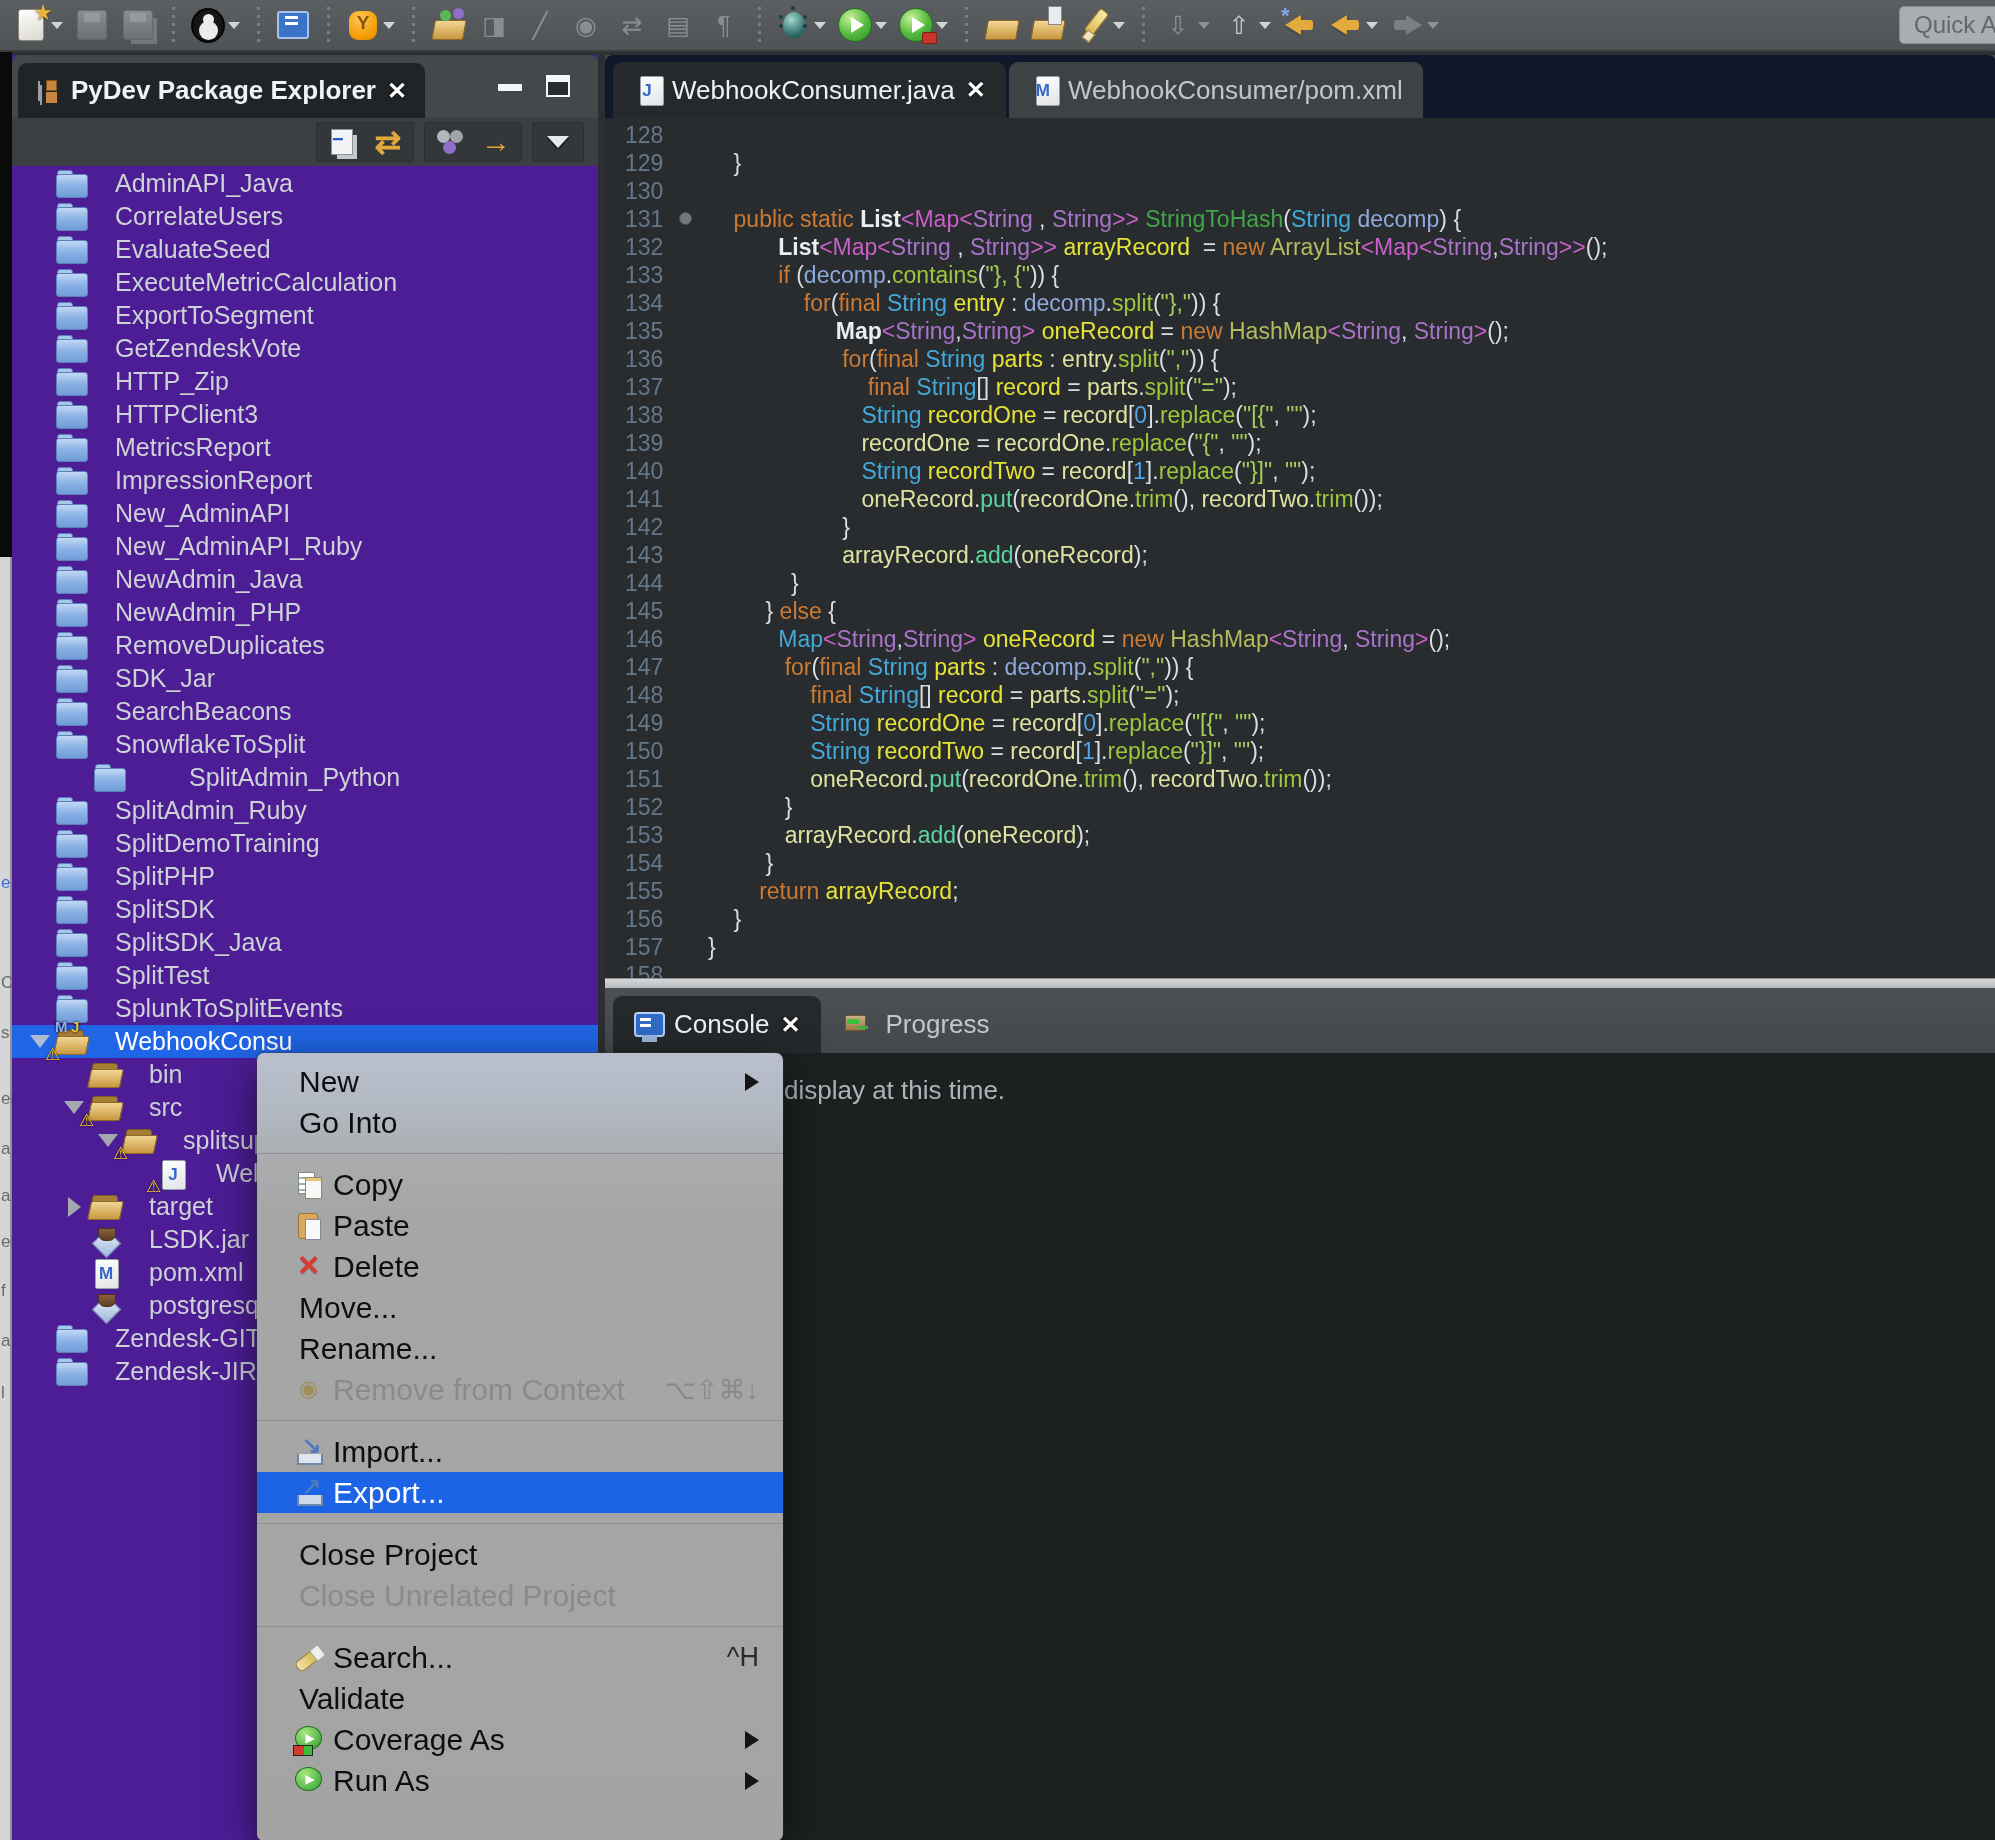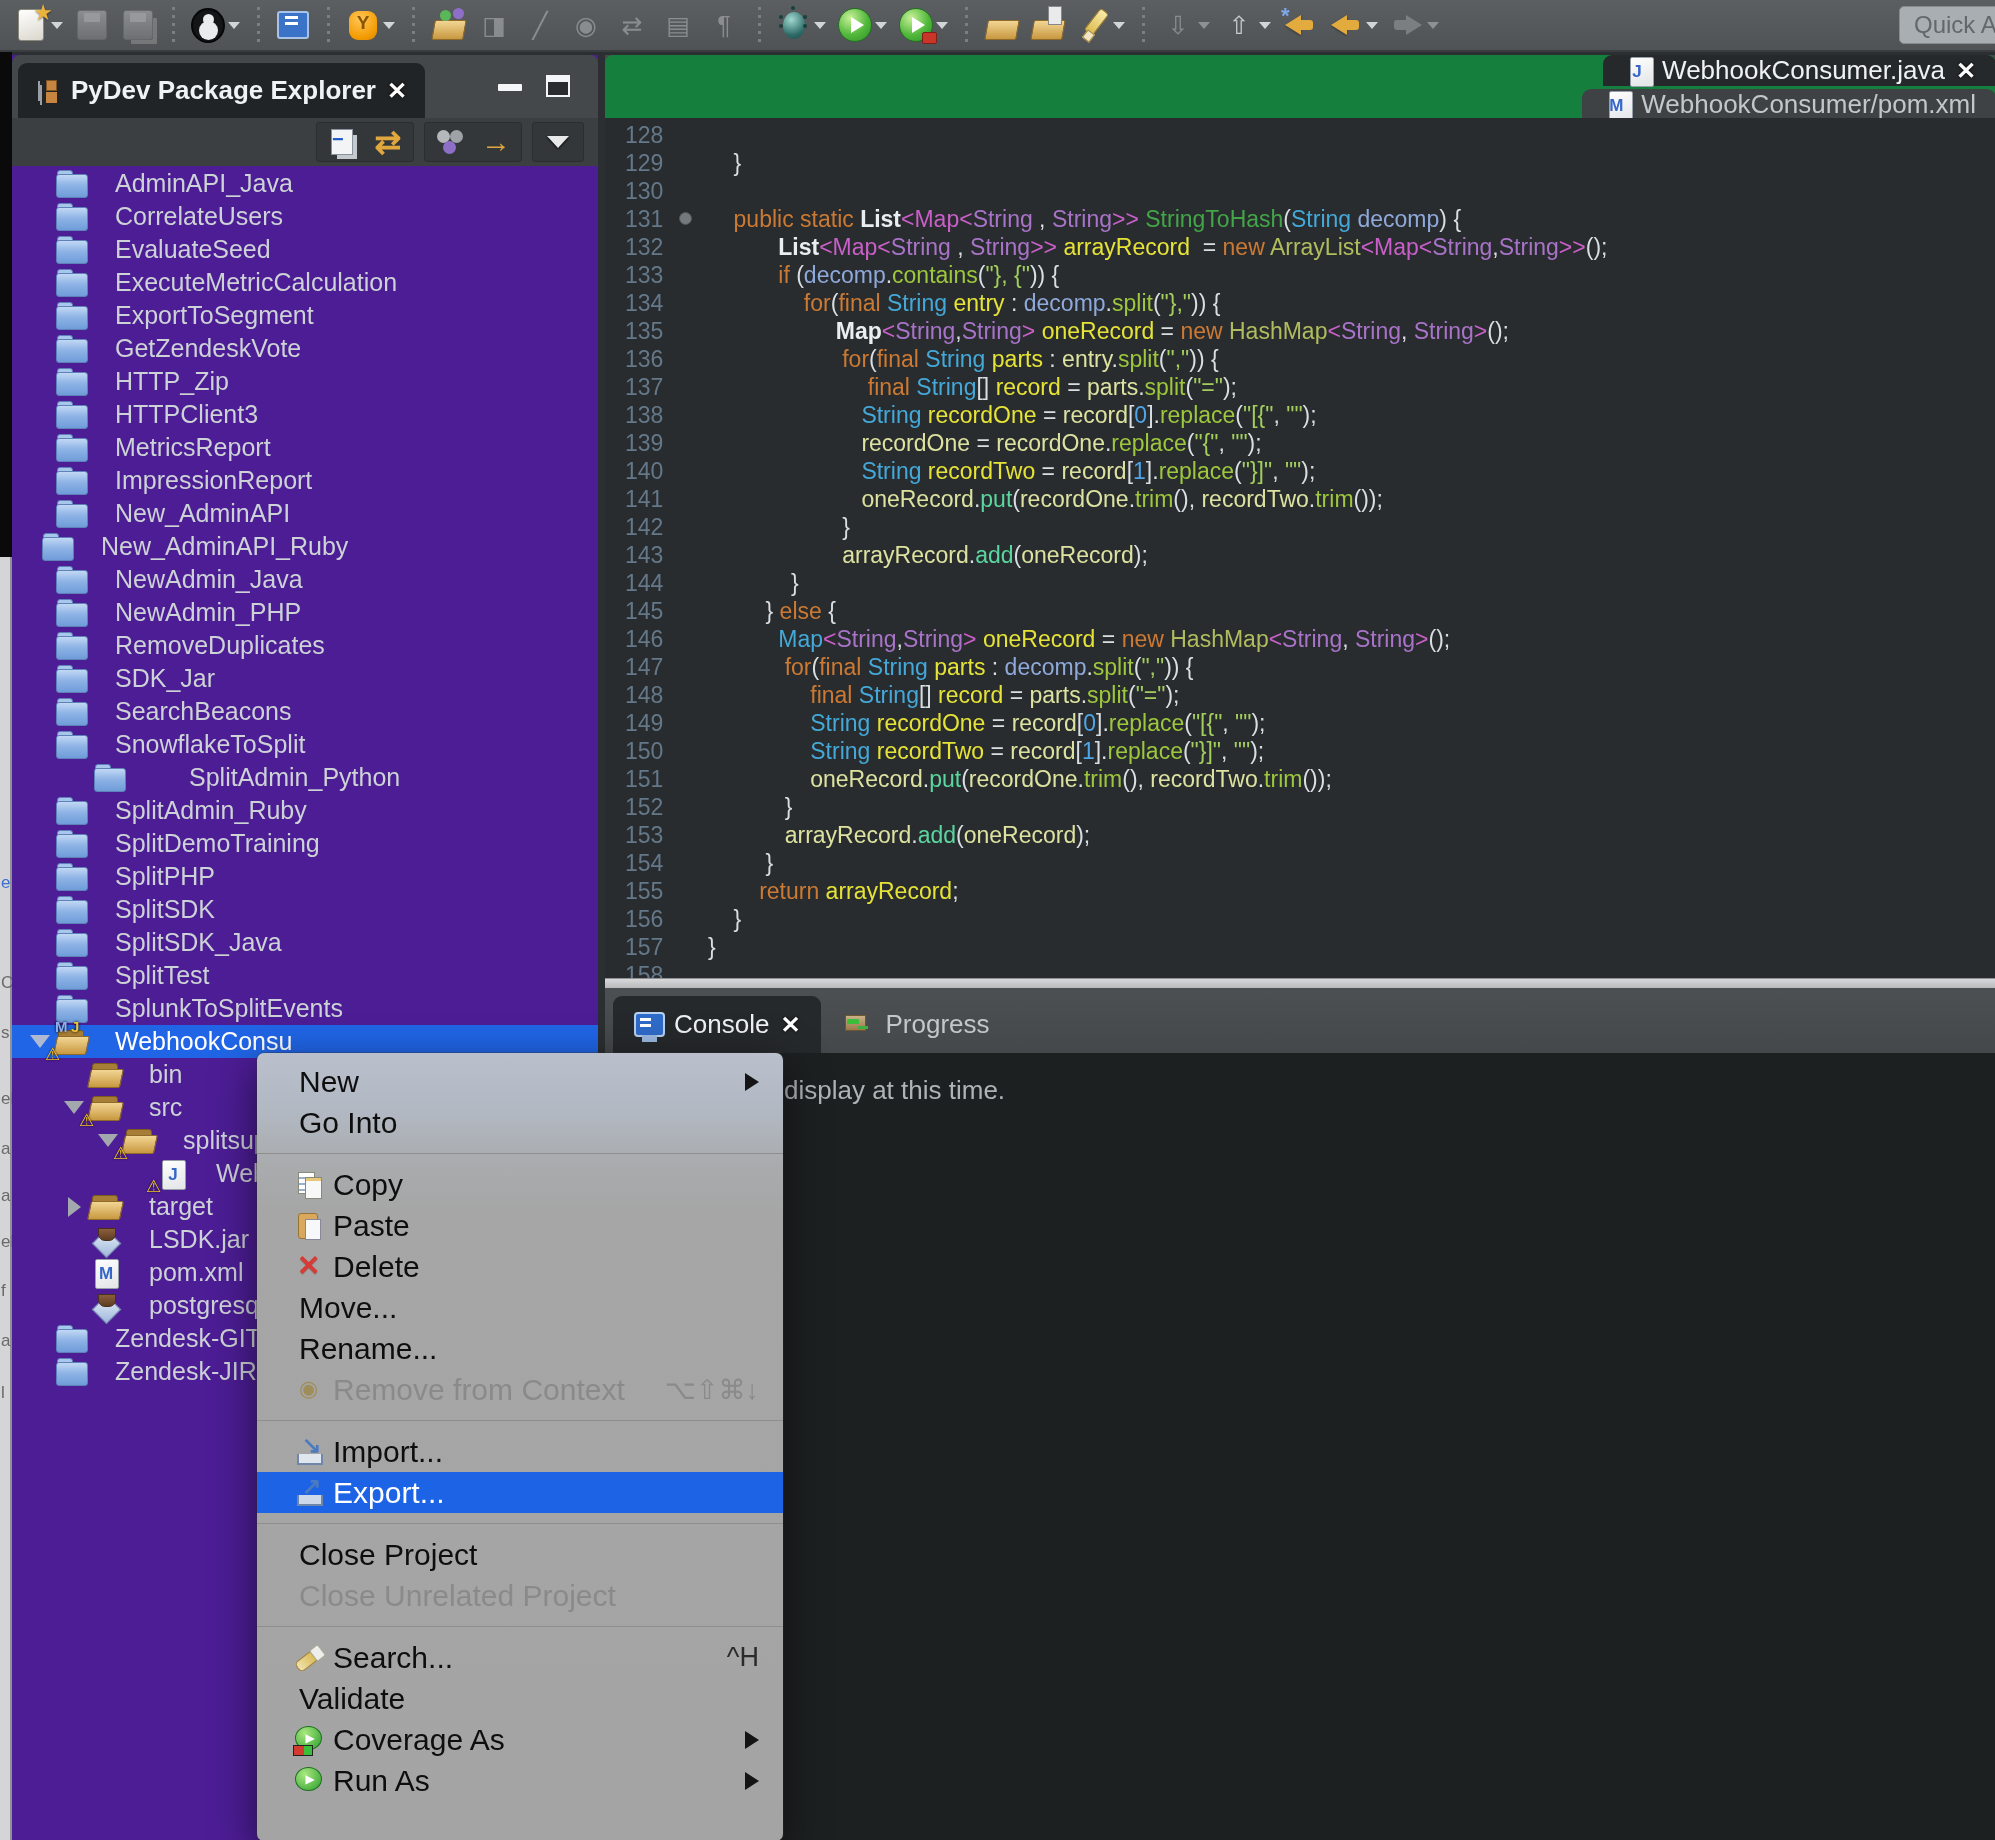--- a/index.html
+++ b/index.html
@@ -89,21 +89,21 @@
   .ti.i-java-file::after,.ti.i-maven-file::after{content:"";position:absolute;top:1px;left:7px;width:22px;height:28px;background:linear-gradient(160deg,#fefefe,#e2e4e6);border:1px solid #97a0a8;border-radius:2px;}
   .ti.i-java-file::before,.ti.i-maven-file::before{content:attr(data-letter);position:absolute;z-index:2;color:#3566c8;font-weight:800;font-size:17px;top:6px;}
   .mp-m{position:absolute;top:-9px;left:1px;z-index:3;color:#8fb0f0;font-weight:800;font-size:15px;text-shadow:0 0 3px #000;}
   .mp-j{position:absolute;top:-9px;left:17px;z-index:3;color:#e8c23c;font-weight:800;font-size:15px;text-shadow:0 0 3px #000;}
   .warnb{position:absolute;left:-9px;bottom:-8px;z-index:4;font-size:17px;color:#f2c230;text-shadow:0 0 2px #000;}
   .tlabel{font-size:25px;color:#cdd2d6;margin-left:18px;}
   .trow.sel .tlabel{color:#ffffff;font-weight:500;}
 
   
   .editor{position:absolute;left:605px;top:55px;width:1391px;height:933px;background:#45494c;z-index:2;}
-  .ed-tabs{height:63px;background:#15803d;display:flex;align-items:flex-end;padding-left:8px;gap:3px;border-radius:8px 8px 0 0;flex-direction:column;}
+  .ed-tabs{height:63px;background:#0f172a;display:flex;align-items:flex-end;padding-left:8px;gap:3px;border-radius:8px 8px 0 0;}
   .etab{height:56px;display:flex;align-items:center;gap:11px;padding:0 20px;font-size:26px;color:#c3c7ca;border-radius:9px 9px 0 0;background:#3e4245;}
   .etab.active{background:#26292b;color:#eff2f4;font-weight:500;}
   .etab .ti{width:28px;margin-right:0;}
   .code-wrap{position:absolute;top:63px;bottom:10px;left:0;right:0;background:#292c2e;overflow:hidden;padding-top:3px;}
   .cline{position:relative;height:28px;line-height:28px;white-space:pre;font-family:"DejaVu Sans Mono",monospace;font-size:23px;}
   .lno{position:absolute;left:20px;color:#64788a;}
   .mdot{position:absolute;left:74px;top:7px;width:13px;height:13px;border-radius:50%;background:#73797d;border:1px solid #50555a;}
   .ctext{position:absolute;left:103px;white-space:pre;}
   .tk-w{color:#d8dee2;}.tk-wb{color:#eaeef1;font-weight:bold;}
   .tk-kw{color:#cc7a33;}.tk-cy{color:#44a8d8;}.tk-pur{color:#a873c8;}
@@ -345,21 +345,21 @@
         <div class="trow" style="padding-left: 14px;">
           <span class="arr"></span>
           <span class="ti i-folder-blue"></span>
           <span class="tlabel">ImpressionReport</span>
         </div>
         <div class="trow" style="padding-left: 14px;">
           <span class="arr"></span>
           <span class="ti i-folder-blue"></span>
           <span class="tlabel">New_AdminAPI</span>
         </div>
-        <div class="trow" style=" text-align: center;">
+        <div class="trow" style="padding-left: 14px; text-align: center;">
           <span class="arr"></span>
           <span class="ti i-folder-blue"></span>
           <span class="tlabel">New_AdminAPI_Ruby</span>
         </div>
         <div class="trow" style="padding-left: 14px;">
           <span class="arr"></span>
           <span class="ti i-folder-blue"></span>
           <span class="tlabel">NewAdmin_Java</span>
         </div>
         <div class="trow" style="padding-left: 14px;">

